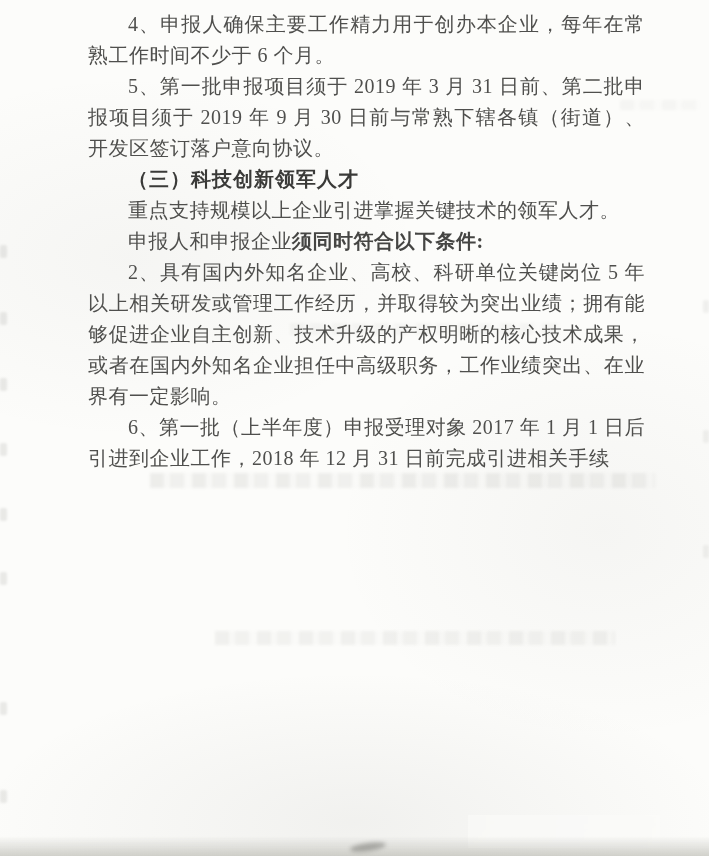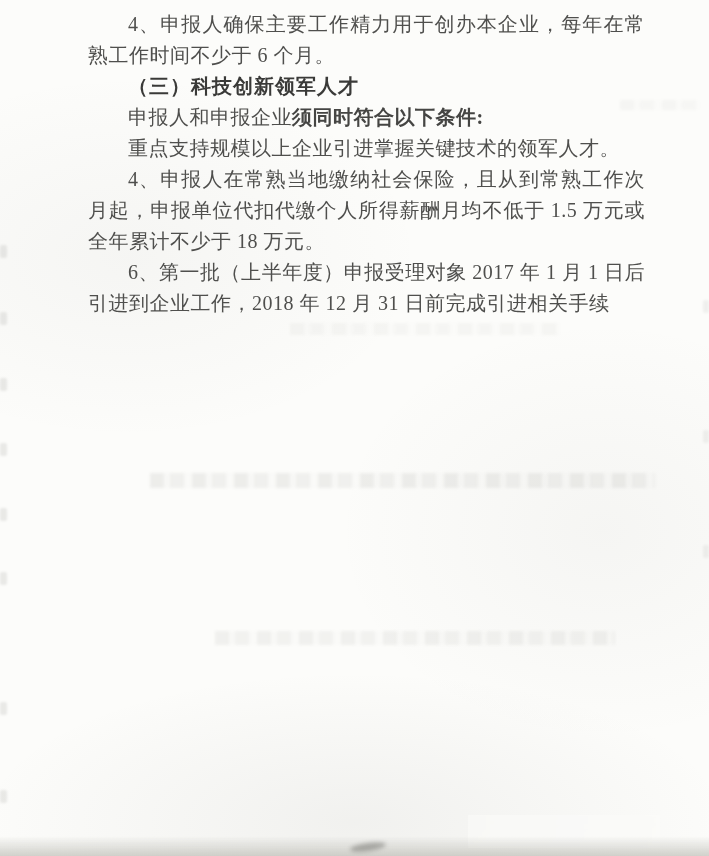--- a/index.html
+++ b/index.html
@@ -111,31 +111,32 @@
 </style>
 </head>
 <body>
 
 <div class="page">
 
   <div class="text-block">
 
     <p class="body">4、申报人确保主要工作精力用于创办本企业，每年在常熟工作时间不少于 6 个月。</p>
 
+    <p class="body">5、第一批申报项目须于 2019 年 3 月 31 日前、第二批申报项目须于 2019 年 9 月 30 日前与常熟下辖各镇（街道）、开发区签订落户意向协议。</p>
 
     <h3 class="heading">（三）科技创新领军人才</h3>
 
+    <p class="body">重点支持规模以上企业引进掌握关键技术的领军人才。</p>
+
     <p class="body"><span>申报人和申报企业</span><span class="bold-run">须同时符合以下条件:</span></p>
 
-    <p class="body">重点支持规模以上企业引进掌握关键技术的领军人才。</p>
+
+    <p class="body">2、具有国内外知名企业、高校、科研单位关键岗位 5 年以上相关研发或管理工作经历，并取得较为突出业绩；拥有能够促进企业自主创新、技术升级的产权明晰的核心技术成果，或者在国内外知名企业担任中高级职务，工作业绩突出、在业界有一定影响。</p>
 
 
-
-
-    <p class="body">4、申报人在常熟当地缴纳社会保险，且从到常熟工作次月起，申报单位代扣代缴个人所得薪酬月均不低于 1.5 万元或全年累计不少于 18 万元。</p>
 
 
     <p class="body">6、第一批（上半年度）申报受理对象 2017 年 1 月 1 日后引进到企业工作，2018 年 12 月 31 日前完成引进相关手续</p>
 
   </div>
 
   <div class="artifact ghost-streak ghost-1"></div>
   <div class="artifact ghost-streak ghost-2"></div>
   <div class="artifact ghost-streak ghost-3"></div>
   <div class="artifact ghost-streak ghost-4"></div>

